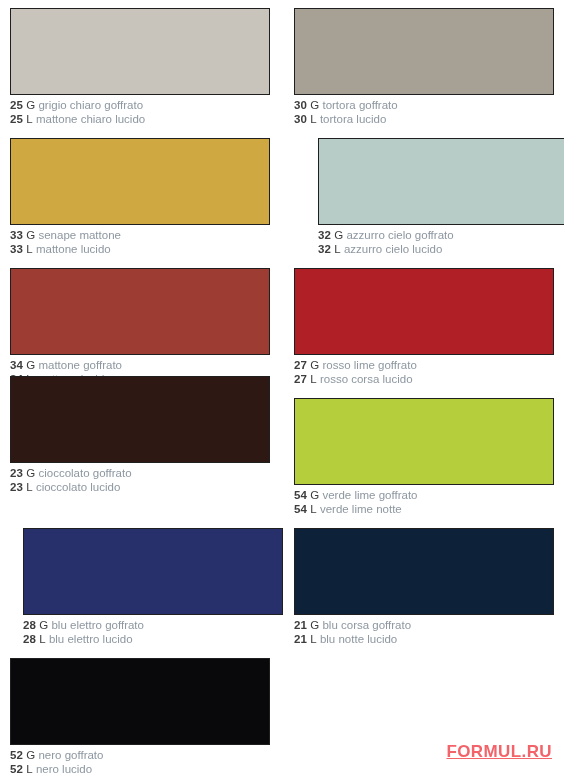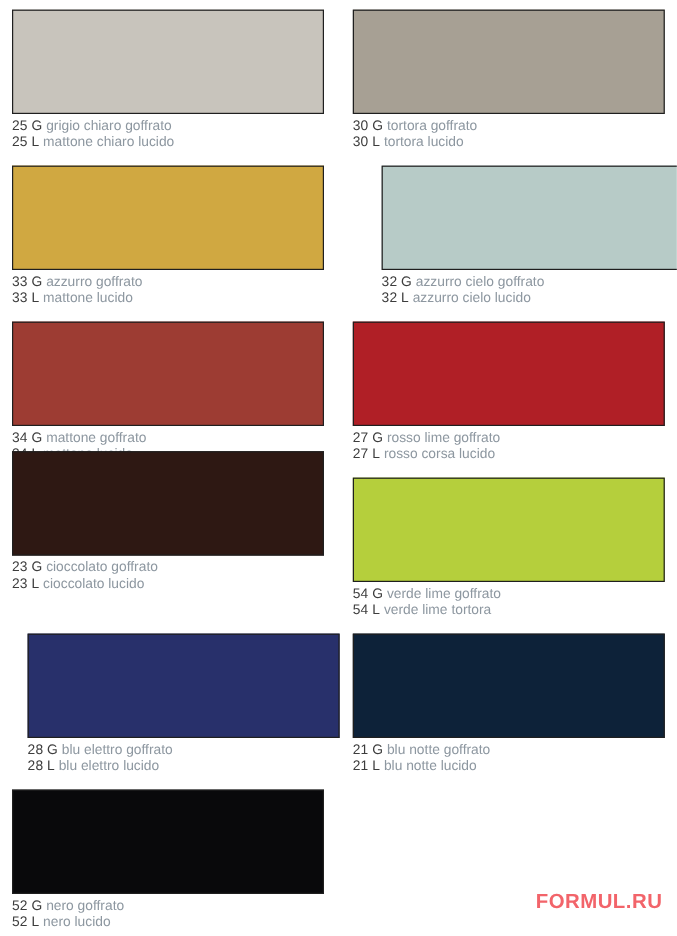--- a/index.html
+++ b/index.html
@@ -41,21 +41,21 @@
 
   .swatch-line {
     font-size: 11.5px;
     line-height: 13.5px;
     white-space: nowrap;
     color: #8d97a0;
   }
 
   .swatch-line .code {
     color: #3d3d3d;
-    font-weight: 400;
+    font-weight: 700;
     letter-spacing: 0.1px;
   }
   .swatch-line .finish {
     color: #3d3d3d;
     font-weight: 400;
     letter-spacing: 0.1px;
   }
   .swatch-line .cname {
     color: #8d97a0;
     font-weight: 400;
@@ -87,21 +87,21 @@
     <div class="swatch-cell col-right" style="top: 8px;">
       <div class="swatch-chip" title="tortora goffrato" style="background: rgb(167, 160, 148); border-color: rgb(31, 31, 31);"></div>
       <div class="swatch-labels">
         <div class="swatch-line"><span class="code">30</span>&nbsp;<span class="finish">G</span>&nbsp;<span class="cname">tortora goffrato</span></div>
         <div class="swatch-line"><span class="code">30</span>&nbsp;<span class="finish">L</span>&nbsp;<span class="cname">tortora lucido</span></div>
       </div>
     </div>
     <div class="swatch-cell col-left" style="top: 138px;">
       <div class="swatch-chip" title="senape goffrato" style="background: rgb(208, 168, 65); border-color: rgb(31, 31, 31);"></div>
       <div class="swatch-labels">
-        <div class="swatch-line"><span class="code">33</span>&nbsp;<span class="finish">G</span>&nbsp;<span class="cname">azzurro goffrato</span></div>
+        <div class="swatch-line"><span class="code">33</span>&nbsp;<span class="finish">G</span>&nbsp;<span class="cname">senape mattone</span></div>
         <div class="swatch-line"><span class="code">33</span>&nbsp;<span class="finish">L</span>&nbsp;<span class="cname">mattone lucido</span></div>
       </div>
     </div>
     <div class="swatch-cell col-right" style="top: 138px; padding-left: 24px;">
       <div class="swatch-chip" title="azzurro cielo goffrato" style="background: rgb(183, 203, 199); border-color: rgb(31, 31, 31);"></div>
       <div class="swatch-labels">
         <div class="swatch-line"><span class="code">32</span>&nbsp;<span class="finish">G</span>&nbsp;<span class="cname">azzurro cielo goffrato</span></div>
         <div class="swatch-line"><span class="code">32</span>&nbsp;<span class="finish">L</span>&nbsp;<span class="cname">azzurro cielo lucido</span></div>
       </div>
     </div>
@@ -123,39 +123,39 @@
       <div class="swatch-chip" title="cioccolato goffrato" style="background: rgb(46, 24, 19); border-color: rgb(31, 31, 31);"></div>
       <div class="swatch-labels">
         <div class="swatch-line"><span class="code">23</span>&nbsp;<span class="finish">G</span>&nbsp;<span class="cname">cioccolato goffrato</span></div>
         <div class="swatch-line"><span class="code">23</span>&nbsp;<span class="finish">L</span>&nbsp;<span class="cname">cioccolato lucido</span></div>
       </div>
     </div>
     <div class="swatch-cell col-right" style="top: 398px;">
       <div class="swatch-chip" title="verde lime goffrato" style="background: rgb(181, 207, 60); border-color: rgb(31, 31, 31);"></div>
       <div class="swatch-labels">
         <div class="swatch-line"><span class="code">54</span>&nbsp;<span class="finish">G</span>&nbsp;<span class="cname">verde lime goffrato</span></div>
-        <div class="swatch-line"><span class="code">54</span>&nbsp;<span class="finish">L</span>&nbsp;<span class="cname">verde lime tortora</span></div>
+        <div class="swatch-line"><span class="code">54</span>&nbsp;<span class="finish">L</span>&nbsp;<span class="cname">verde lime notte</span></div>
       </div>
     </div>
     <div class="swatch-cell col-left" style="top: 528px; padding-left: 13px;">
       <div class="swatch-chip" title="blu elettro goffrato" style="background: rgb(40, 48, 107); border-color: rgb(31, 31, 31);"></div>
       <div class="swatch-labels">
         <div class="swatch-line"><span class="code">28</span>&nbsp;<span class="finish">G</span>&nbsp;<span class="cname">blu elettro goffrato</span></div>
         <div class="swatch-line"><span class="code">28</span>&nbsp;<span class="finish">L</span>&nbsp;<span class="cname">blu elettro lucido</span></div>
       </div>
     </div>
     <div class="swatch-cell col-right" style="top: 528px;">
       <div class="swatch-chip" title="blu notte goffrato" style="background: rgb(13, 34, 57); border-color: rgb(31, 31, 31);"></div>
       <div class="swatch-labels">
-        <div class="swatch-line"><span class="code">21</span>&nbsp;<span class="finish">G</span>&nbsp;<span class="cname">blu notte goffrato</span></div>
+        <div class="swatch-line"><span class="code">21</span>&nbsp;<span class="finish">G</span>&nbsp;<span class="cname">blu corsa goffrato</span></div>
         <div class="swatch-line"><span class="code">21</span>&nbsp;<span class="finish">L</span>&nbsp;<span class="cname">blu notte lucido</span></div>
       </div>
     </div>
     <div class="swatch-cell col-left" style="top: 658px;">
       <div class="swatch-chip" title="nero goffrato" style="background: rgb(9, 9, 11); border-color: rgb(31, 31, 31);"></div>
       <div class="swatch-labels">
         <div class="swatch-line"><span class="code">52</span>&nbsp;<span class="finish">G</span>&nbsp;<span class="cname">nero goffrato</span></div>
         <div class="swatch-line"><span class="code">52</span>&nbsp;<span class="finish">L</span>&nbsp;<span class="cname">nero lucido</span></div>
       </div>
     </div>
   </div>
 
-<div id="watermark" style="color: rgb(242, 100, 106);">FORMUL.RU</div>
+<div id="watermark" style="color: rgb(242, 100, 106); text-decoration: underline;">FORMUL.RU</div>
 
 </body></html>

